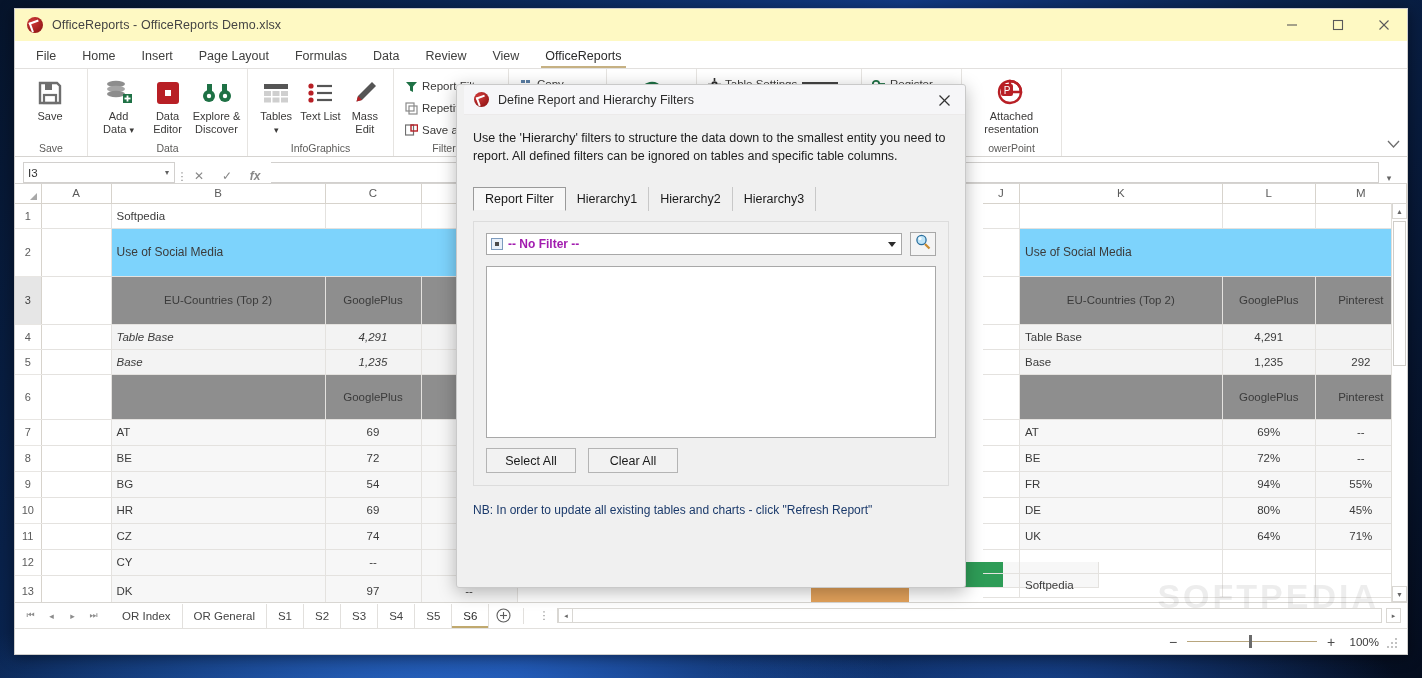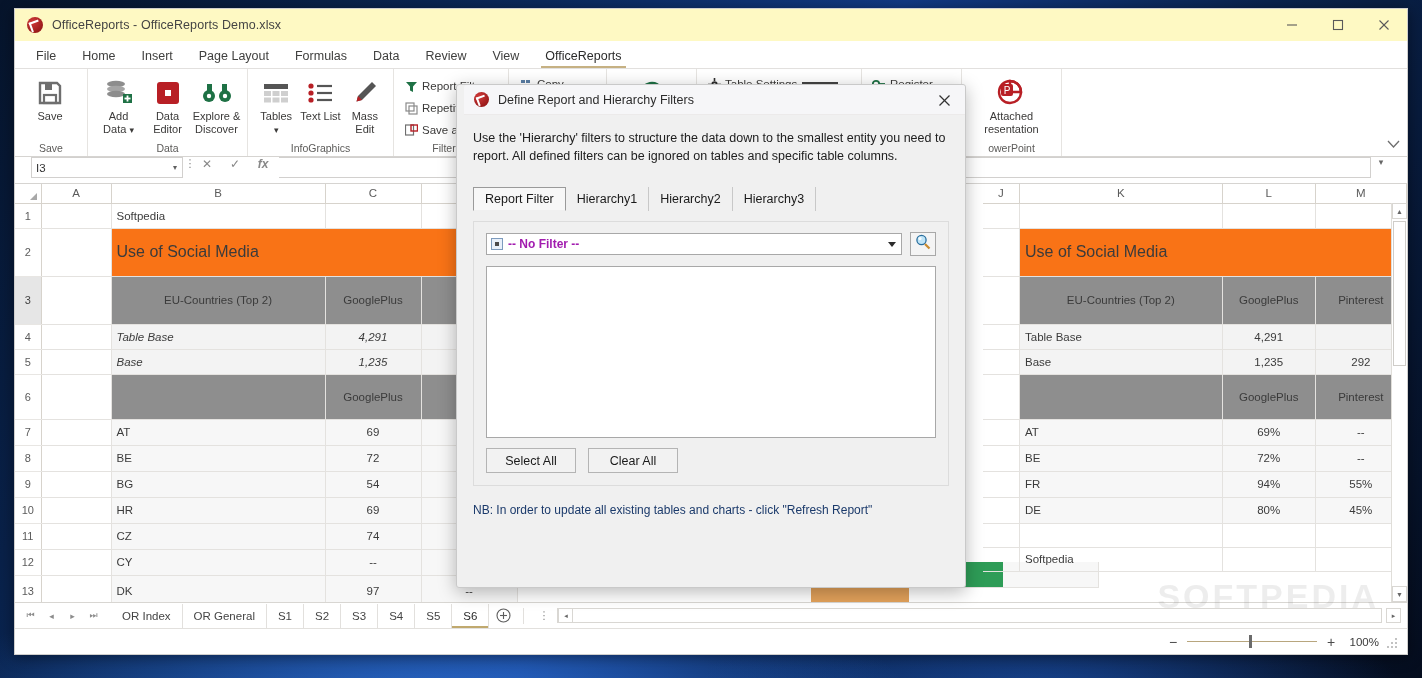--- a/index.html
+++ b/index.html
@@ -105,22 +105,22 @@
   }
   .small-list { display: flex; flex-direction: column; gap: 2px; padding-top: 3px; }
   .small-item { display: flex; align-items: center; height: 20px; font-size: 11.5px; color: #3b3a39; }
   .small-item .sglyph { width: 22px; display: flex; align-items: center; justify-content: center; }
   .ribbon-collapse {
     position: absolute; right: 7px; bottom: 3px; color: #777;
   }
 
   
   .formula-row {
-    height: 27px; flex: 0 0 27px; display: flex; align-items: flex-start;
-    background: #fff; border-bottom: 1px solid #d6d4d1; padding: 0 16px;
+    height: 27px; flex: 0 0 27px; display: flex; align-items: flex-end;
+    background: #fff; border-bottom: 1px solid #d6d4d1; padding: 0 8px;
   }
   .namebox {
     width: 152px; height: 21px; border: 1px solid #d2d0ce; background: #fff;
     display: flex; align-items: center; padding: 0 4px; font-size: 11.5px; color: #333;
     position: relative;
   }
   .namebox .caret { position: absolute; right: 5px; color: #606060; font-size: 8px; }
   .fb-dots { width: 14px; text-align: center; color: #8a8a8a; font-size: 11px; letter-spacing: 0; }
   .fb-icons { display: flex; align-items: center; gap: 16px; padding: 0 10px 0 4px; }
   .fb-ic { font-size: 12px; color: #888; width: 12px; text-align: center; }
@@ -149,21 +149,21 @@
   .rowhdr {
     width: 26px; background: #fff; color: #5b5b5b; font-size: 11px; text-align: center;
     border-right: 1px solid #d7d3cc; border-bottom: 1px solid #e8e6e3;
     font-weight: normal;
   }
   .rowhdr.sel { background: #e6e6e6; color: #444; }
   td.cell {
     border-right: 1px solid #e4e2df; border-bottom: 1px solid #e4e2df;
     padding: 0 5px; color: #3b3b3b; white-space: nowrap; overflow: hidden;
   }
-  .green-band { background: #f97316; color: #fff; font-size: 16px; padding-left: 12px; }
+  .green-band { background: #7dd3fc; color: #fff; font-size: 12px; padding-left: 12px; }
   .gray-hdr { background: #8e8e8e; color: #fff; text-align: center; }
   .lt-row { background: #f3f3f3; }
   .lt-row2 { background: #f7f7f7; }
   .ital { font-style: italic; }
   .ctr { text-align: center; margin-top: 36px; }
   .red-val { color: #e8716b; }
   .cell-green { background: #2e9c57; color: #fff; text-align: center; }
 
   
   .vscroll {
@@ -770,20 +770,26 @@
           <td class="cell">FR</td>
           <td class="cell ctr">94%</td>
           <td class="cell ctr red-val">55%</td>
         </tr>
         <tr style="height:26px" class="lt-row2">
           <td class="cell" style="background:#fff"></td>
           <td class="cell">DE</td>
           <td class="cell ctr">80%</td>
           <td class="cell ctr red-val">45%</td>
         </tr>
+        <tr style="height:26px" class="lt-row2">
+          <td class="cell" style="background:#fff"></td>
+          <td class="cell">UK</td>
+          <td class="cell ctr red-val">64%</td>
+          <td class="cell ctr">71%</td>
+        </tr>
         <tr style="height:24px">
           <td class="cell"></td>
           <td class="cell"></td>
           <td class="cell"></td>
           <td class="cell"></td>
         </tr>
         <tr style="height:24px">
           <td class="cell"></td>
           <td class="cell">Softpedia</td>
           <td class="cell"></td>

